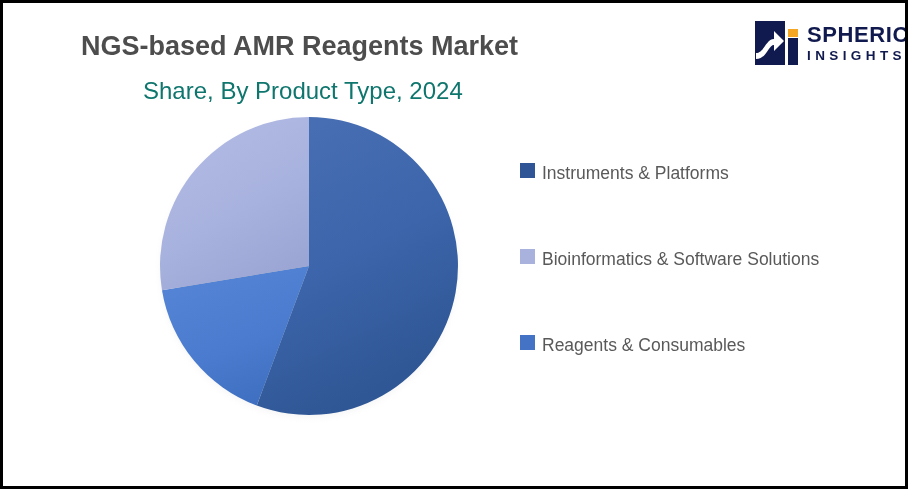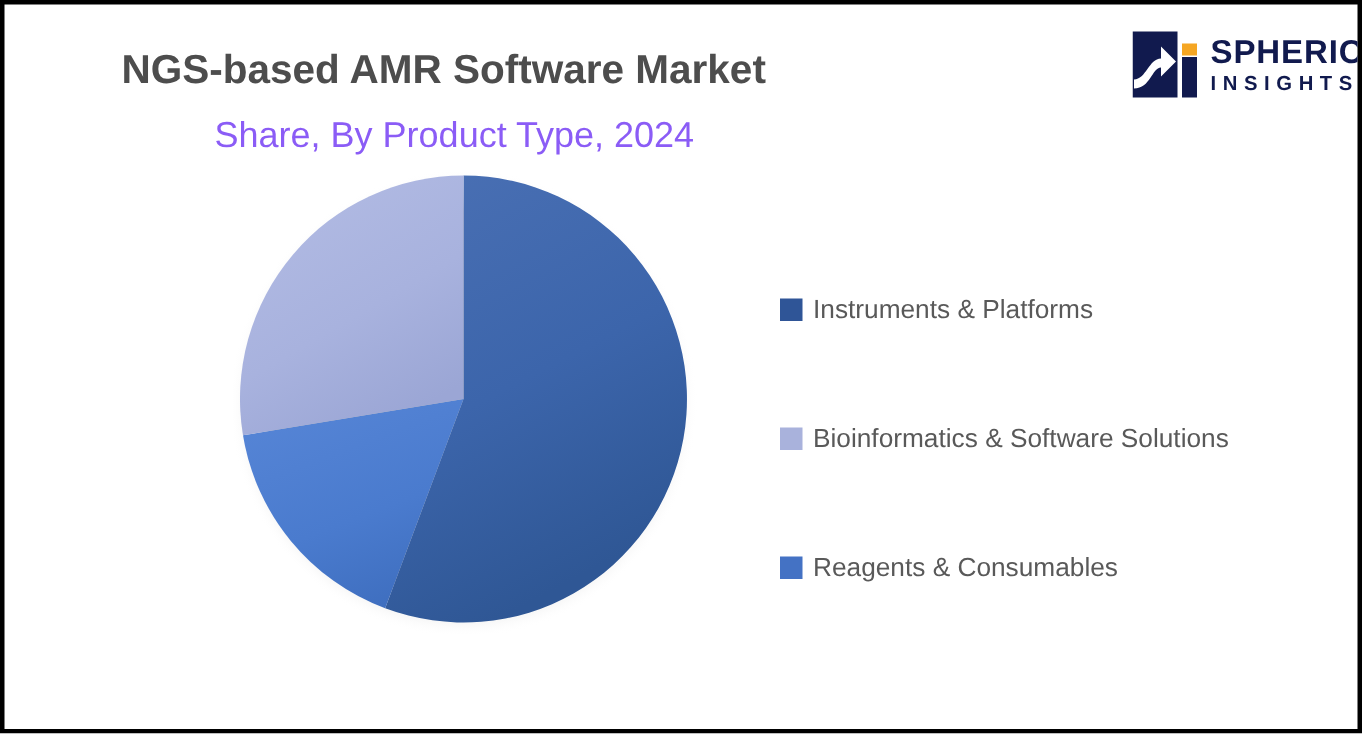--- a/index.html
+++ b/index.html
@@ -70,21 +70,21 @@
     color: #4d4d4d;
     white-space: nowrap;
     font-family: "Liberation Sans", sans-serif;
   }
   #title-sub {
     position: absolute;
     left: 140px;
     top: 74px;
     font-size: 24px;
     font-weight: normal;
-    color: #8b5cf6;
+    color: #0f766e;
     white-space: nowrap;
     font-family: "Liberation Sans", sans-serif;
   }
 
   
   #pie-wrap {
     position: absolute;
     left: 152px;
     top: 108px;
     width: 310px;
@@ -94,21 +94,21 @@
 
   
   #legend {
     position: absolute;
     left: 517px;
     top: 160px;
     width: 370px;
   }
   .legend-item {
     display: flex;
-    align-items: center;
+    align-items: flex-start;
     height: 86px;
   }
   .legend-swatch {
     width: 15px;
     height: 15px;
     flex: 0 0 auto;
     margin-right: 7px;
   }
   .legend-label {
     font-size: 17.5px;
@@ -130,21 +130,21 @@
         <rect x="33" y="10" width="10" height="8" fill="#f5a623"></rect>
         <rect x="33" y="19" width="10" height="27" fill="#111a4e"></rect>
       </svg>
     </div>
     <div id="logo-wordmark">
       <div id="logo-word-top">SPHERICAL</div>
       <div id="logo-word-bottom">INSIGHTS</div>
     </div>
   </div>
 
-  <div id="title-main">NGS-based AMR Software Market</div>
+  <div id="title-main">NGS-based AMR Reagents Market</div>
   <div id="title-sub">Share, By Product Type, 2024</div>
 
   <div id="pie-wrap">
     <svg id="pie-svg" width="310" height="312" viewBox="0 0 310 312">
       <defs>
         <radialGradient id="shadowGrad" cx="50%" cy="50%" r="50%">
           <stop offset="82%" stop-color="#8a8a8a" stop-opacity="0.55"></stop>
           <stop offset="100%" stop-color="#ffffff" stop-opacity="0"></stop>
         </radialGradient>
         <linearGradient id="gDark" x1="0" y1="0" x2="0.35" y2="1">

